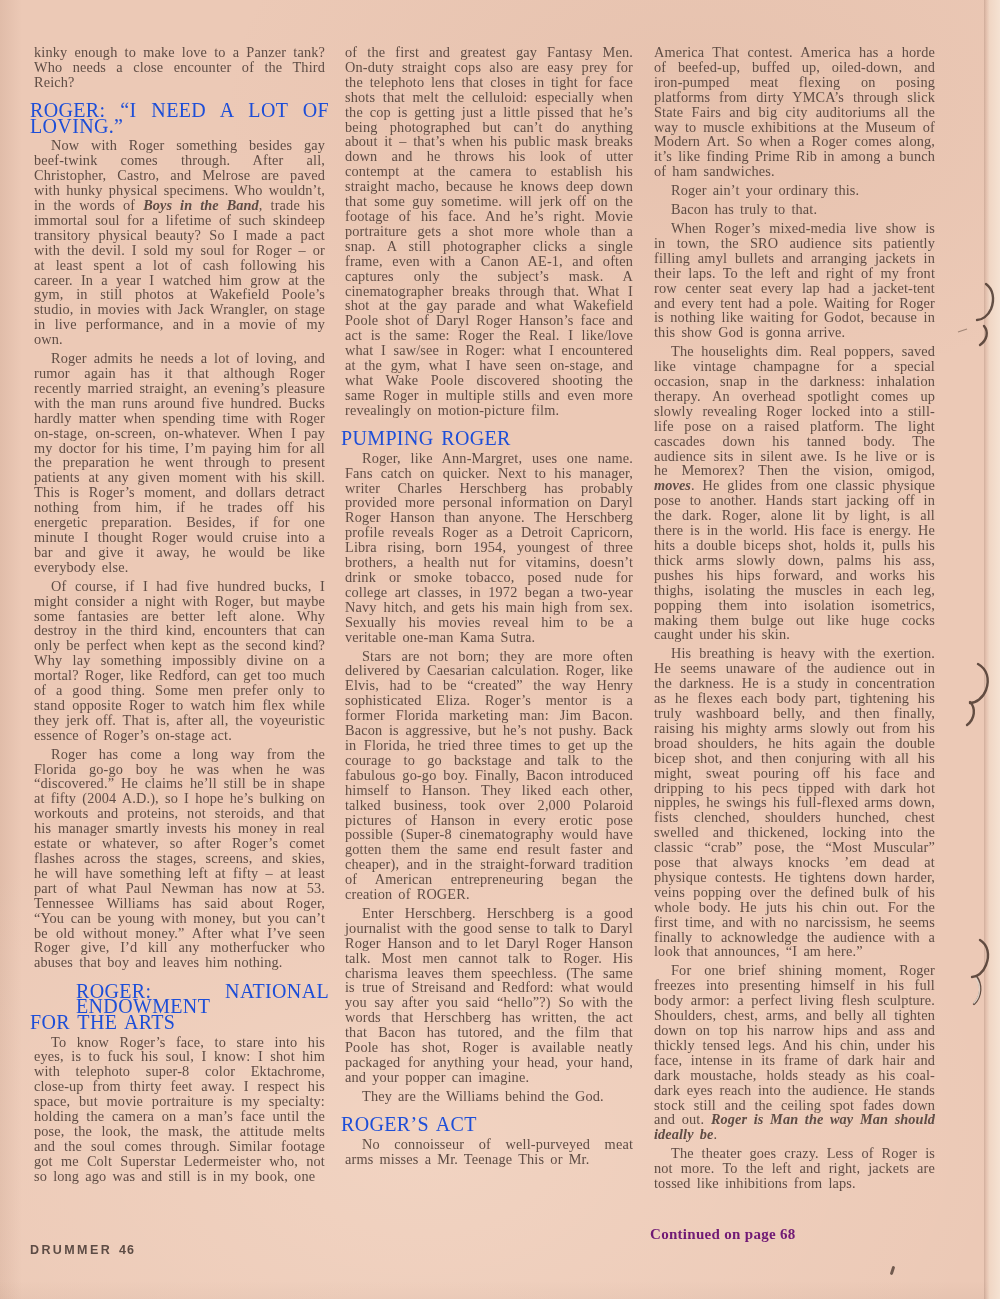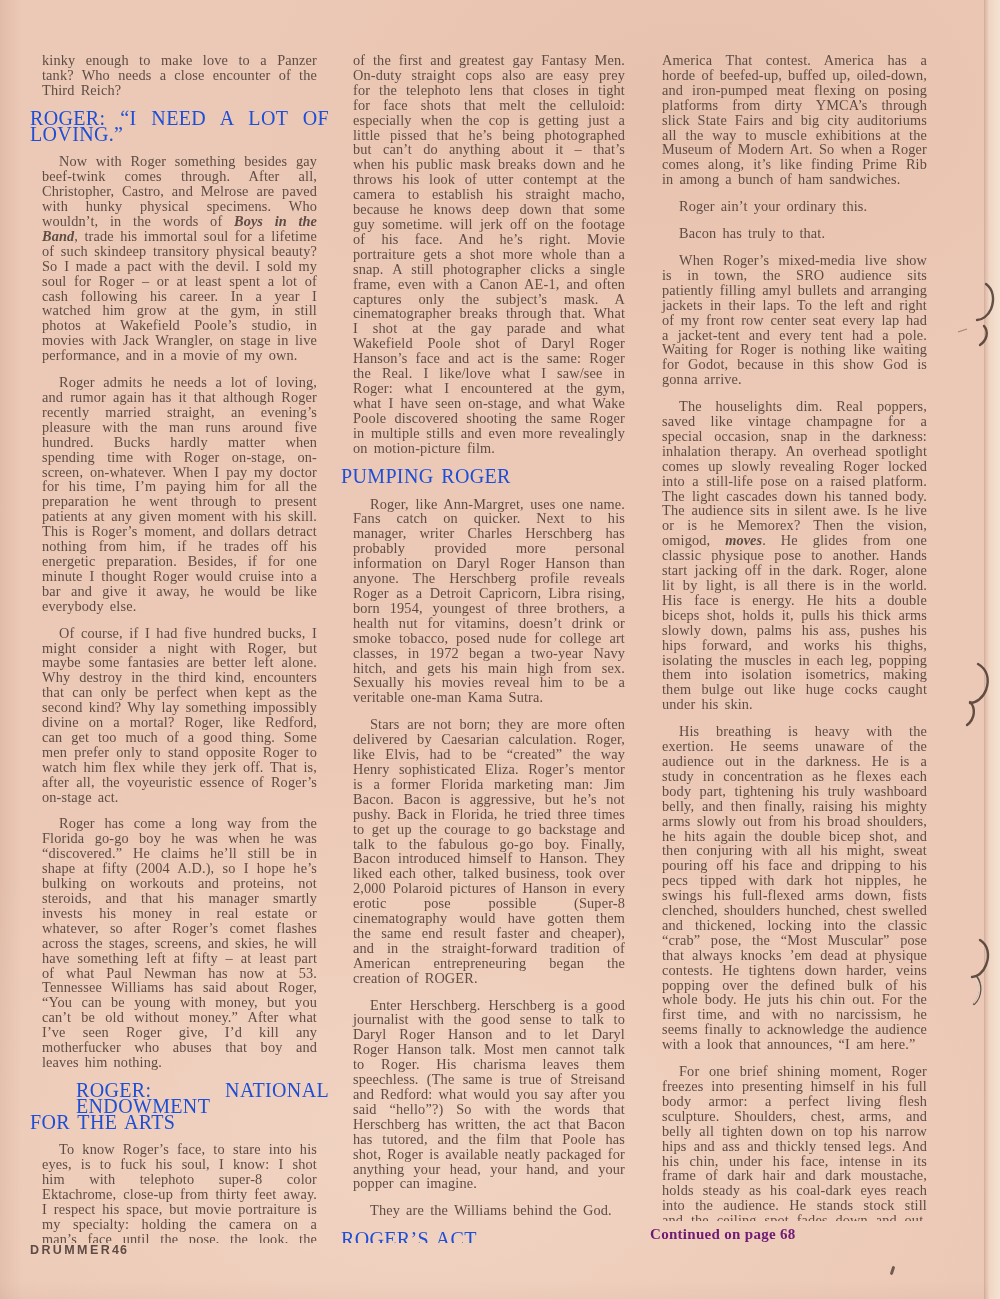--- a/index.html
+++ b/index.html
@@ -17,42 +17,42 @@
     position:absolute;top:41px;
     text-align:justify;
     color:#5e4c44;
     font-size:14.3px;line-height:14.9px;
     letter-spacing:0.15px;word-spacing:2.4px;
     overflow:hidden;
   }
   #col1{left:30px;width:299px;height:1202px;}
   #col2{left:341px;width:296px;height:1202px;}
   #col3{left:650px;width:289px;height:1180px;}
-  .col p{margin:12px;}
+  .col p{margin:4px;}
   .col p.ind{text-indent:17px;}
   .col h3{
     margin:13.5px 0 0 0;font-weight:normal;
     font-size:20px;line-height:15.6px;letter-spacing:0.35px;
     color:#1d4ed8;
   }
   .col h3 .h-line{display:block;}
   .col h3 .h-line.jl{text-align:justify;text-align-last:justify;margin-left:46px;}
   .bi{font-style:italic;font-weight:bold;letter-spacing:0.1px;}
   #continued-note{
     position:absolute;left:650px;width:283px;top:1226px;
     text-align:left;color:#701a75;
     font-family:"Liberation Serif", serif;
     font-size:15px;font-weight:bold;letter-spacing:0.3px;
   }
   #page-footer{
     position:absolute;left:30px;top:1243px;
     font-family:"Liberation Sans", sans-serif;
     font-size:12.5px;color:#5d4c45;letter-spacing:2.4px;font-weight:bold;
   }
-  #page-footer .pagenum{margin-left:0;letter-spacing:1px;}
+  #page-footer .pagenum{margin-left:7px;letter-spacing:1px;}
   #page-edge{
     position:absolute;left:984px;top:0;width:16px;height:1299px;
     background:linear-gradient(90deg, rgba(96,62,48,.20) 0px, rgba(96,62,48,.06) 2px, #f0d6c4 35%, #f5e2d2 100%);
   }
   #staples{position:absolute;left:950px;top:0;width:50px;height:1299px;}
   #ink-speck{
     position:absolute;left:891px;top:1266px;width:3px;height:9px;
     background:#5a463c;border-radius:2px;transform:rotate(18deg);opacity:.85;
   }
 </style>

